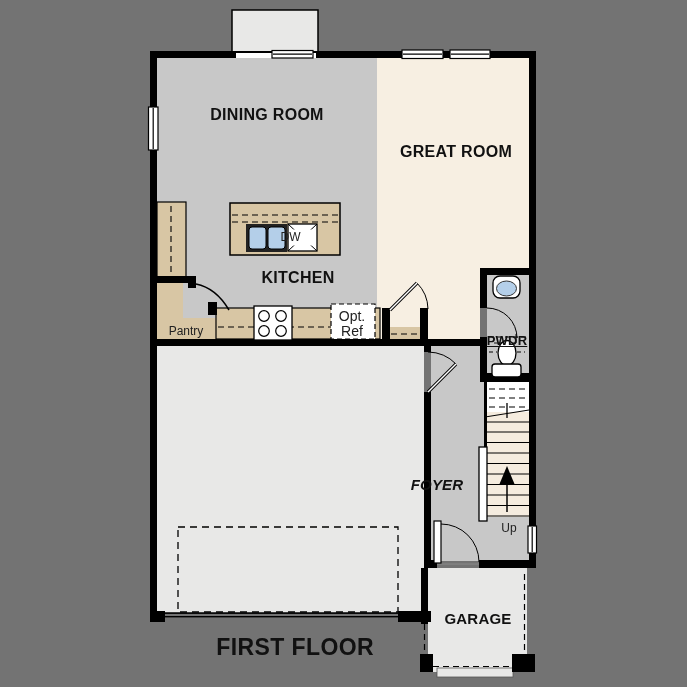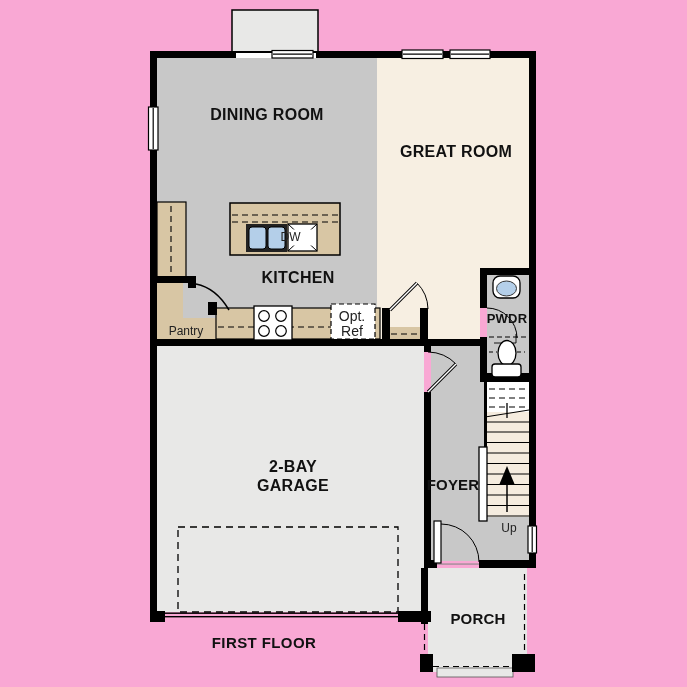--- a/index.html
+++ b/index.html
@@ -1,25 +1,25 @@
 <!DOCTYPE html>
 <html><head>
 <meta charset="utf-8">
 <style>
   html,body{margin:0;padding:0;background:#ffffff;}
-  #plan{position:relative;width:687px;height:687px;background:#f9a8d4;overflow:hidden;
+  #plan{position:relative;width:687px;height:687px;background:#737373;overflow:hidden;
         font-family:"Liberation Sans",sans-serif;}
   #plan svg{position:absolute;left:0;top:0;}
   .label{position:absolute;text-align:center;color:#111;line-height:1.2;z-index:5;}
   .room{font-weight:bold;font-size:16px;letter-spacing:.3px;}
   .room-sm{font-weight:bold;font-size:15px;letter-spacing:.2px;}
   .room-xs{font-weight:bold;font-size:13px;letter-spacing:.2px;}
   .note{font-weight:normal;font-size:12px;color:#222;}
   .note-sm{font-weight:normal;font-size:14px;color:#222;line-height:1.1;}
-  .title{font-weight:bold;font-size:15px;letter-spacing:.4px;text-align:center;}
+  .title{font-weight:bold;font-size:23px;letter-spacing:.4px;text-align:right;}
 </style>
 </head>
 <body>
 
 <div id="plan">
 
 <svg width="687" height="687" viewBox="0 0 687 687">
 
   <g>
     <rect x="157" y="57" width="220" height="283" fill="#c8c8c8"></rect>
@@ -167,20 +167,19 @@
     <line x1="433" y1="666.5" x2="514" y2="666.5" stroke-width="1.2" stroke-dasharray="6 4"></line>
   </g>
 </svg>
 
   <div class="label room" style="left:207px;top:105px;width:120px;">DINING ROOM</div>
   <div class="label room" style="left:233px;top:268px;width:130px;">KITCHEN</div>
   <div class="label room" style="left:396px;top:142px;width:120px;">GREAT ROOM</div>
   <div class="label note" style="left:160px;top:324px;width:52px;">Pantry</div>
   <div class="label note-sm" style="left:332px;top:309px;width:40px;">Opt. Ref</div>
   <div class="label note" style="left:276px;top:230px;width:29px;">DW</div>
-  <div class="label room-xs" style="left:484px;top:311px;width:46px;">PWDR</div>
-  <div class="label room-sm" style="left:424px;top:476px;width:58px;">FOYER</div>
+  <div class="label room-xs" style="left:484px;top:333px;width:46px;text-decoration:underline;">PWDR</div>
+  <div class="label room-sm" style="left:408px;top:476px;width:58px;font-style:italic;">FOYER</div>
   <div class="label note" style="left:494px;top:521px;width:30px;">Up</div>
-  <div class="label room" style="left:248px;top:457px;width:90px;">2-BAY GARAGE</div>
-  <div class="label room-sm" style="left:432px;top:610px;width:92px;">PORCH</div>
+  <div class="label room-sm" style="left:432px;top:610px;width:92px;">GARAGE</div>
   <div class="label title" style="left:154px;top:634px;width:220px;">FIRST FLOOR</div>
 
 </div>
 
 </body></html>

